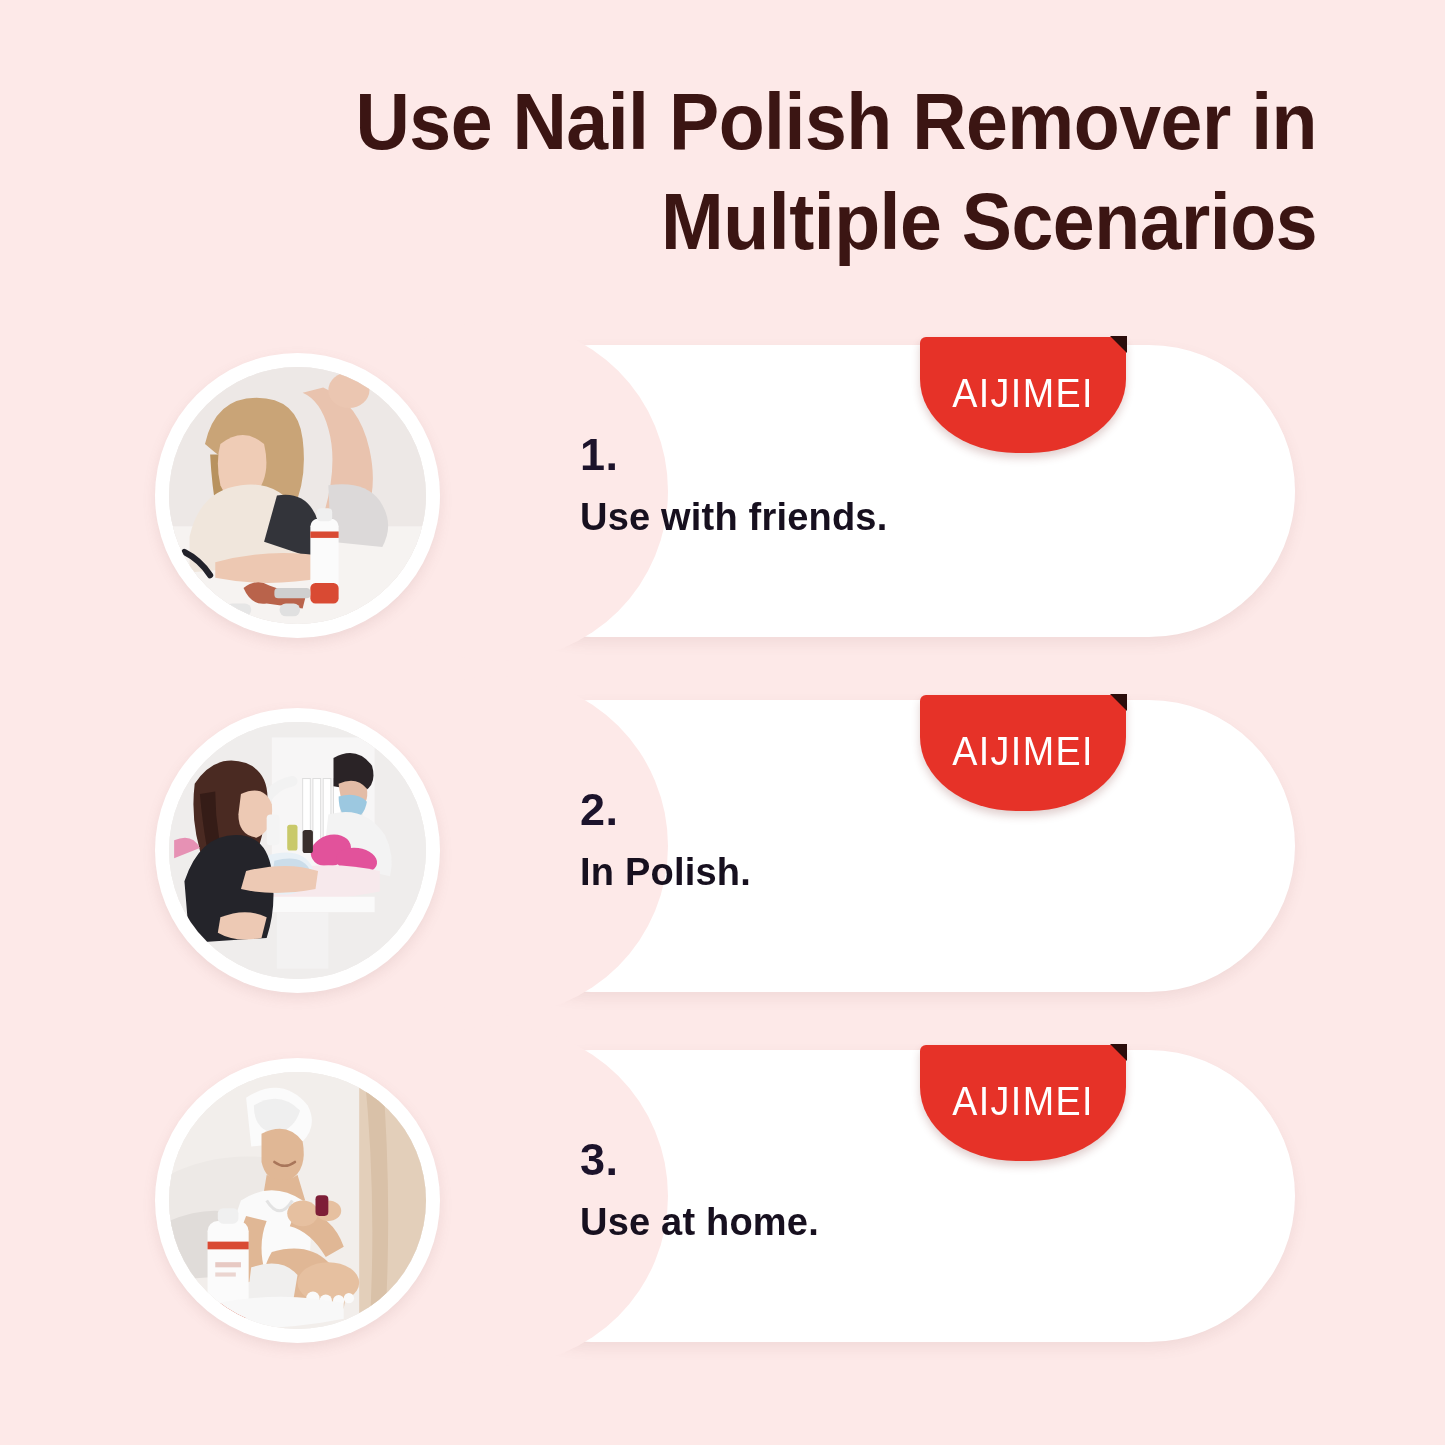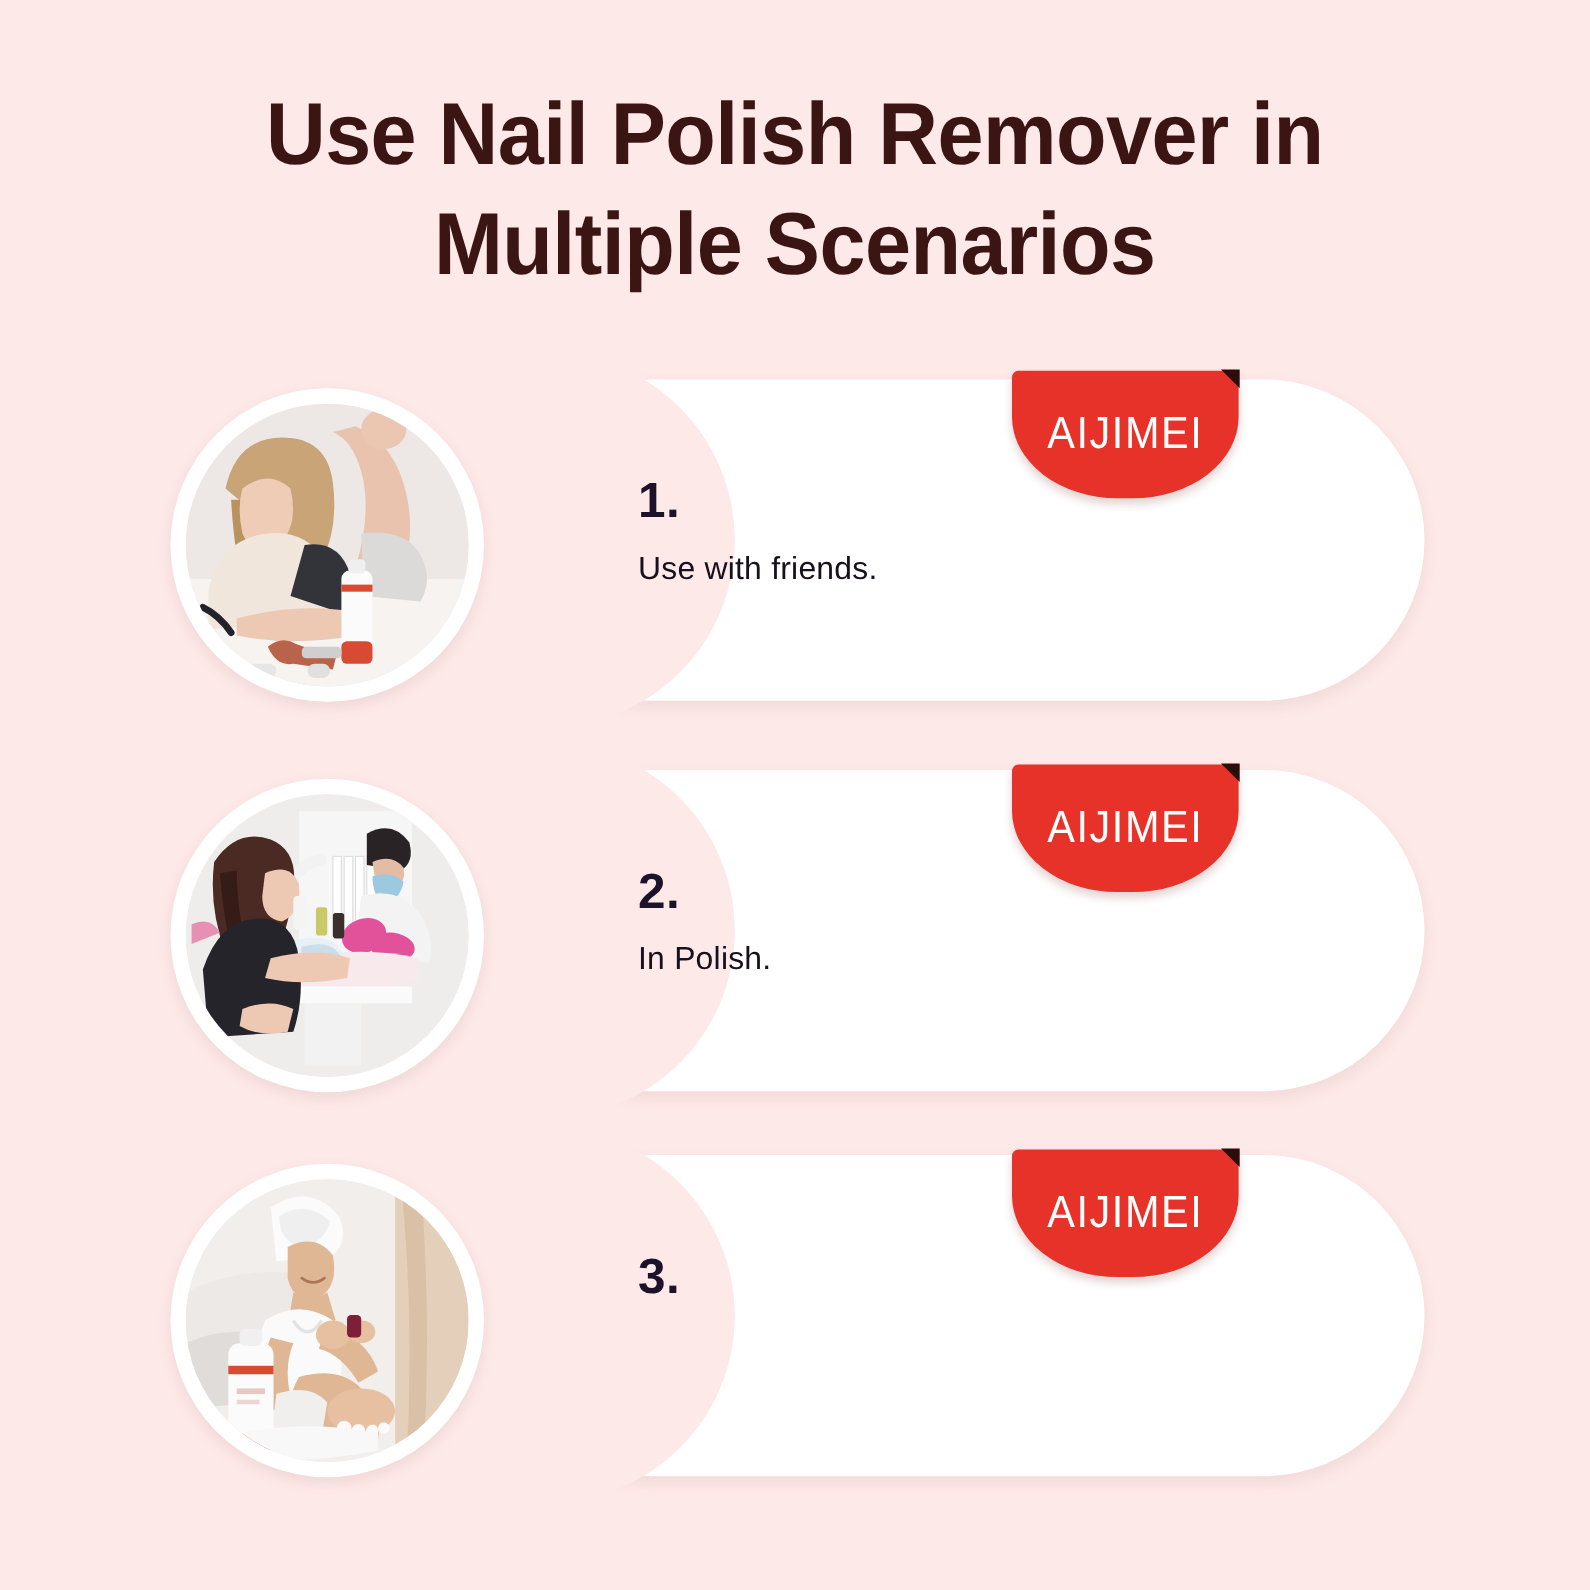--- a/index.html
+++ b/index.html
@@ -16,21 +16,21 @@
     font-family: "Liberation Sans", sans-serif;
     position: relative;
   }
 
   
   .title-block {
     position: absolute;
     top: 72px;
     left: 0;
     width: 1445px;
-    text-align: center;
+    text-align: right;
     padding: 0 90px;
   }
   .title-line {
     font-family: "Liberation Sans Narrow", "Liberation Sans", sans-serif;
     font-weight: 700;
     font-size: 80px;
     line-height: 100px;
     letter-spacing: -0.5px;
     color: #3B1513;
     transform: scaleX(0.94);
@@ -106,22 +106,22 @@
   .step-num {
     font-family: "Liberation Sans", sans-serif;
     font-weight: 700;
     font-size: 45px;
     line-height: 52px;
     color: #1C132B;
     letter-spacing: 0.5px;
   }
   .step-desc {
     font-family: "Liberation Sans", sans-serif;
-    font-weight: 400;
-    font-size: 29px;
+    font-weight: 700;
+    font-size: 38px;
     line-height: 52px;
     color: #17101F;
     margin-top: 10px;
     letter-spacing: 0.2px;
   }
 
   
   .badge {
     position: absolute;
     width: 206px;
@@ -300,20 +300,21 @@
     </div>
   </div>
 
   <div class="row row-3">
 
     <div class="card">
       <div class="card-notch"></div>
 
       <div class="card-text">
         <div class="step-num">3.</div>
+        <div class="step-desc">Use at home.</div>
       </div>
     </div>
 
     <div class="photo-wrap">
       <div class="photo">
         <svg viewBox="0 0 100 100" preserveAspectRatio="xMidYMid slice">
           <rect width="100" height="100" fill="#F2EEEB"></rect>
           <rect x="74" y="0" width="26" height="100" fill="#E3CFBA"></rect>
           <path d="M76 0 q5 50 2 100 l6 0 q3 -50 -1 -100 Z" fill="#D9C1A8"></path>
 

